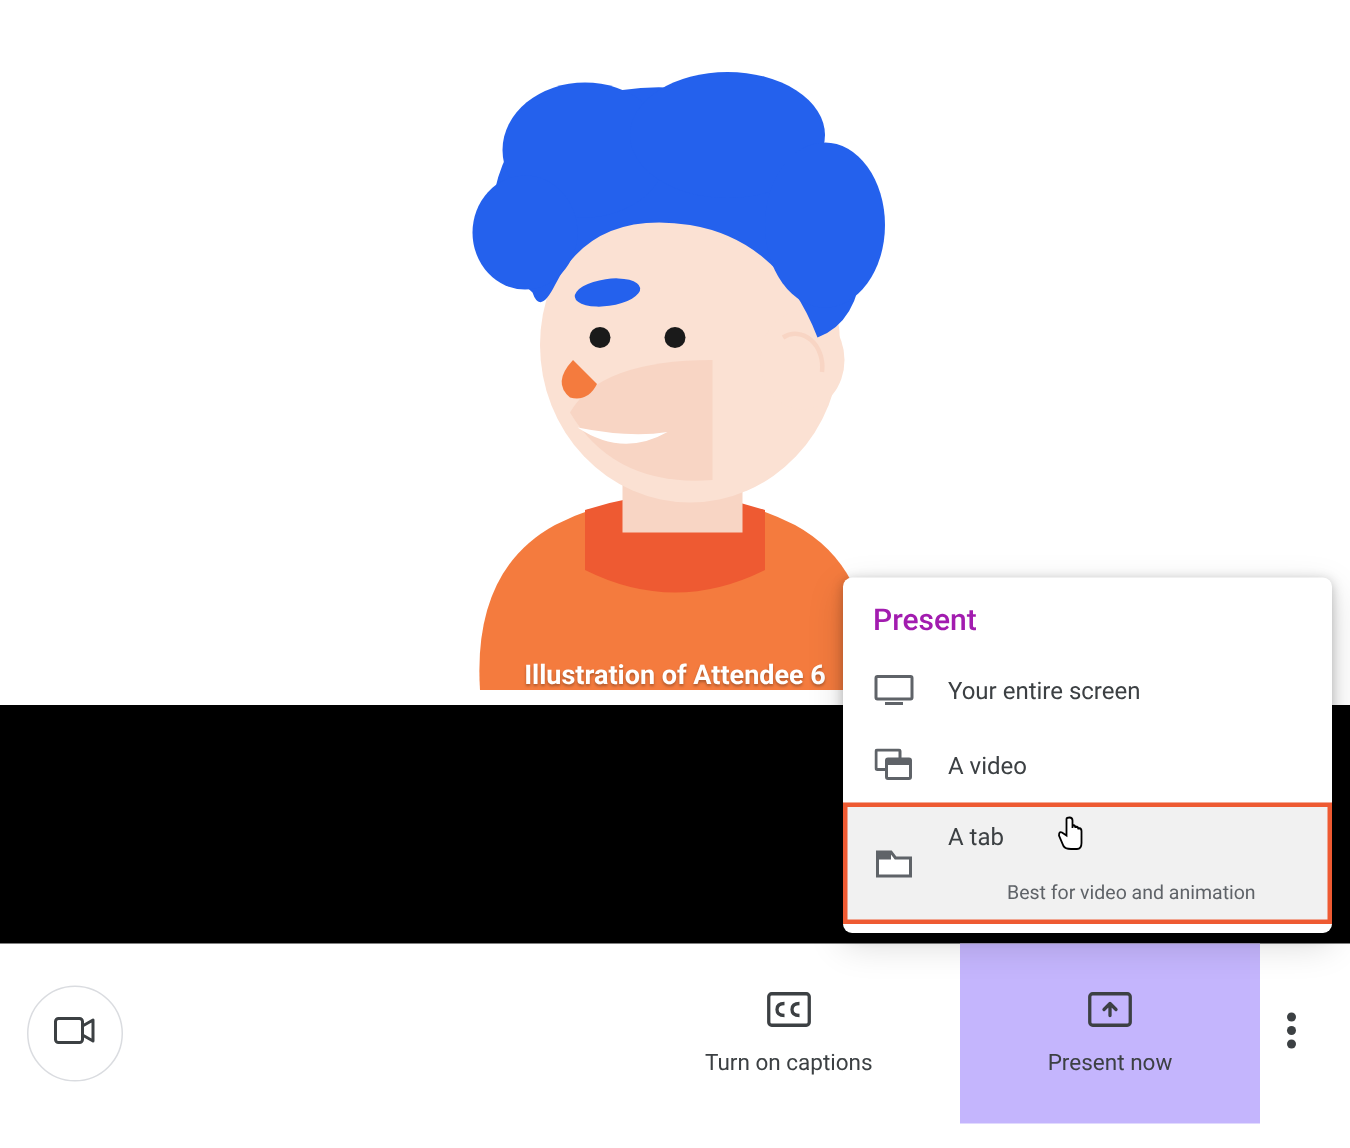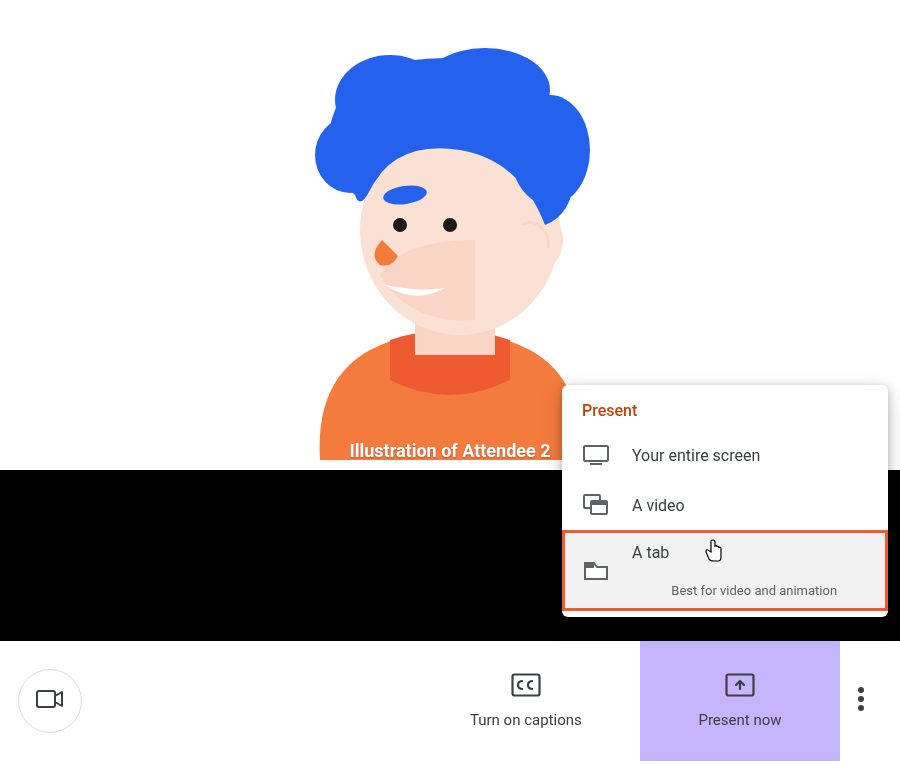--- a/index.html
+++ b/index.html
@@ -49,21 +49,21 @@
       top: 470px;
       left: 0;
       width: 900px;
       height: 175px;
       background: #000000;
     }
 
     
     .bottom-toolbar {
       position: absolute;
-      bottom: 4px;
+      bottom: 16px;
       left: 0;
       width: 900px;
       height: 120px;
       background: #ffffff;
       display: flex;
       align-items: center;
       text-decoration: underline;
     }
 
     .camera-button {
@@ -123,23 +123,23 @@
       left: 562px;
       width: 326px;
       background: #ffffff;
       border-radius: 6px;
       box-shadow: 0 2px 8px rgba(0,0,0,0.25), 0 8px 24px rgba(0,0,0,0.15);
       padding: 16px 0 6px 0;
       z-index: 20;
     }
 
     .present-menu-title {
-      font-size: 16px;
+      font-size: 20px;
       font-weight: 500;
-      color: #c2410c;
+      color: #a21caf;
       padding: 0 20px 10px 20px;
     }
 
     .present-menu-item {
       display: flex;
       align-items: center;
       gap: 22px;
       padding: 13px 20px;
       cursor: pointer;
       font-size: 16px;
@@ -210,21 +210,21 @@
       <circle cx="140" cy="185" r="7" fill="#1a1a1a"></circle>
       <circle cx="190" cy="185" r="7" fill="#1a1a1a"></circle>
 
       <path d="M 122 200 Q 108 215 120 225 Q 132 228 138 216" fill="#f47b3e"></path>
 
       <path d="M 125 245 Q 155 265 185 248 Q 160 252 125 245 Z" fill="#ffffff"></path>
     </svg>
   </div>
 </div>
 
-<div class="avatar-caption">Illustration of Attendee 2</div>
+<div class="avatar-caption">Illustration of Attendee 6</div>
 
 <div class="black-bar"></div>
 
 <div class="present-menu">
   <div class="present-menu-title">Present</div>
 
   <div class="present-menu-item">
     <span class="icon-slot">
       <svg width="28" height="22" viewBox="0 0 28 22">
         <rect x="2" y="2" width="24" height="15" rx="1" stroke="#5f6368" stroke-width="2" fill="none"></rect>

